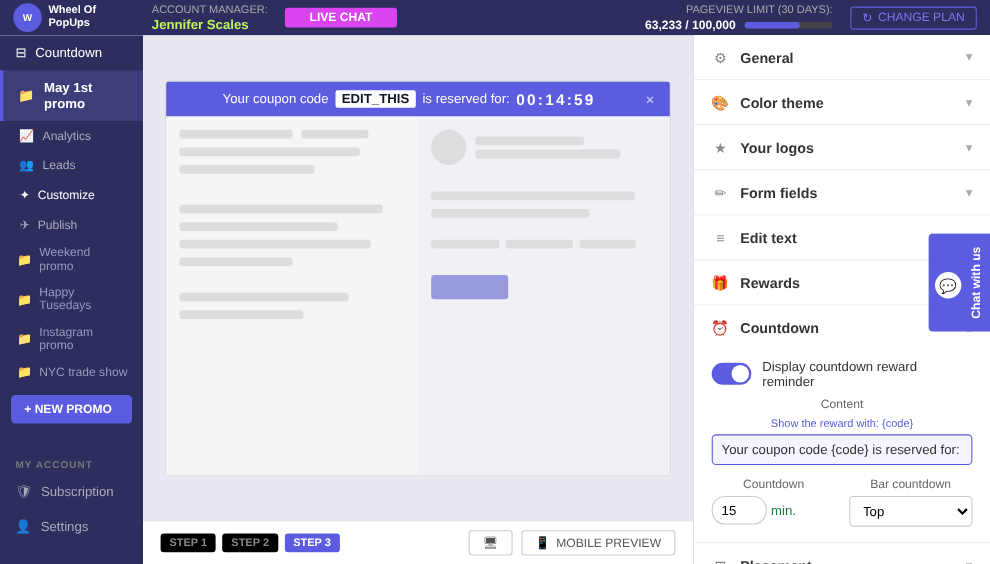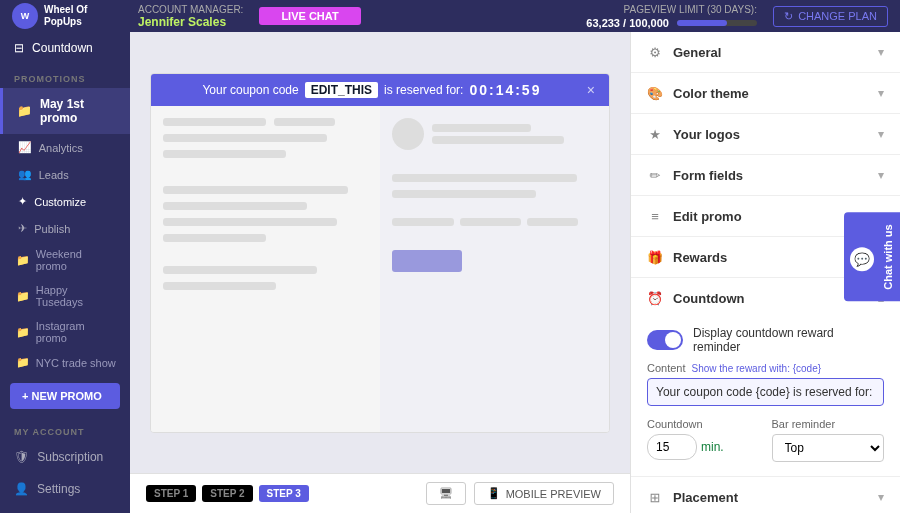--- a/index.html
+++ b/index.html
@@ -71,21 +71,21 @@
     .panel-section-body { padding: 0 16px 14px; display: flex; flex-direction: column; gap: 12px; }
 
     
     .toggle-row { display: flex; align-items: center; gap: 10px; padding: 8px 16px; }
     .toggle { width: 36px; height: 20px; background: #5c5ce0; border-radius: 10px; position: relative; cursor: pointer; flex-shrink: 0; }
     .toggle-knob { width: 16px; height: 16px; background: #fff; border-radius: 50%; position: absolute; top: 2px; right: 2px; }
     .toggle-label { font-size: 12px; color: #333; font-weight: 500; }
 
     
     .field-row { display: flex; flex-direction: column; gap: 4px; }
-    .field-label { font-size: 11px; color: #666; display: flex; align-items: center; gap: 6px; }
+    .field-label { font-size: 11px; color: #666; display: flex; align-items: center; gap: 6px; flex-direction: column; }
     .field-label-link { color: #5c5ce0; font-size: 10px; cursor: pointer; }
     .field-input { border: 1px solid #5c5ce0; border-radius: 4px; padding: 6px 8px; font-size: 12px; color: #333; background: #f5f5ff; width: 100%; }
     .field-row-inline { display: flex; gap: 12px; }
     .field-col { display: flex; flex-direction: column; gap: 4px; flex: 1; }
     .field-input-small { border: 1px solid #ccc; border-radius: 12px; padding: 5px 8px; font-size: 12px; width: 100%; }
     .field-select { border: 1px solid #ccc; border-radius: 4px; padding: 5px 8px; font-size: 12px; width: 100%; background: #fff; }
 
     
     .chat-widget { position: fixed; right: 0; top: 50%; transform: translateY(-50%); background: #5c5ce0; color: #fff; border-radius: 4px 0 0 4px; writing-mode: vertical-rl; padding: 12px 6px; font-size: 11px; cursor: pointer; display: flex; flex-direction: column; align-items: center; gap: 8px; z-index: 100; }
     .chat-bubble { width: 24px; height: 24px; background: #fff; border-radius: 50%; display: flex; align-items: center; justify-content: center; margin-top: 6px; }
@@ -123,21 +123,20 @@
   </button>
 </div>
 
 <div class="main">
 
   <div class="sidebar">
     <div class="sidebar-nav-item active">
       <span>⊟</span>
       <span>Countdown</span>
     </div>
-    <div class="sidebar-section-label">PROMOTIONS</div>
     <div class="sidebar-nav-item sidebar-promo-active">
       <span>📁</span>
       <span>May 1st promo</span>
     </div>
     <div class="sidebar-sub-item">
       <span>📈</span>
       <span>Analytics</span>
     </div>
     <div class="sidebar-sub-item">
       <span>👥</span>
@@ -290,21 +289,21 @@
       <div class="panel-section-header">
         <span class="panel-section-icon">✏</span>
         <span class="panel-section-title">Form fields</span>
         <span class="panel-chevron">▾</span>
       </div>
     </div>
 
     <div class="panel-section">
       <div class="panel-section-header">
         <span class="panel-section-icon">≡</span>
-        <span class="panel-section-title">Edit promo</span>
+        <span class="panel-section-title">Edit text</span>
         <span class="panel-chevron">▾</span>
       </div>
     </div>
 
     <div class="panel-section">
       <div class="panel-section-header">
         <span class="panel-section-icon">🎁</span>
         <span class="panel-section-title">Rewards</span>
         <span class="panel-chevron">▾</span>
       </div>
@@ -334,21 +333,21 @@
         </div>
         <div class="field-row-inline">
           <div class="field-col">
             <div class="field-label">Countdown</div>
             <div style="display:flex;align-items:center;gap:4px;">
               <input class="field-input-small" type="text" style="width: 50px;" value="15">
               <span style="font-size:12px;color:#15803d;">min.</span>
             </div>
           </div>
           <div class="field-col">
-            <div class="field-label">Bar reminder</div>
+            <div class="field-label">Bar countdown</div>
             <select class="field-select">
               <option>Top</option>
               <option>Bottom</option>
             </select>
           </div>
         </div>
       </div>
     </div>
 
     <div class="panel-section">

